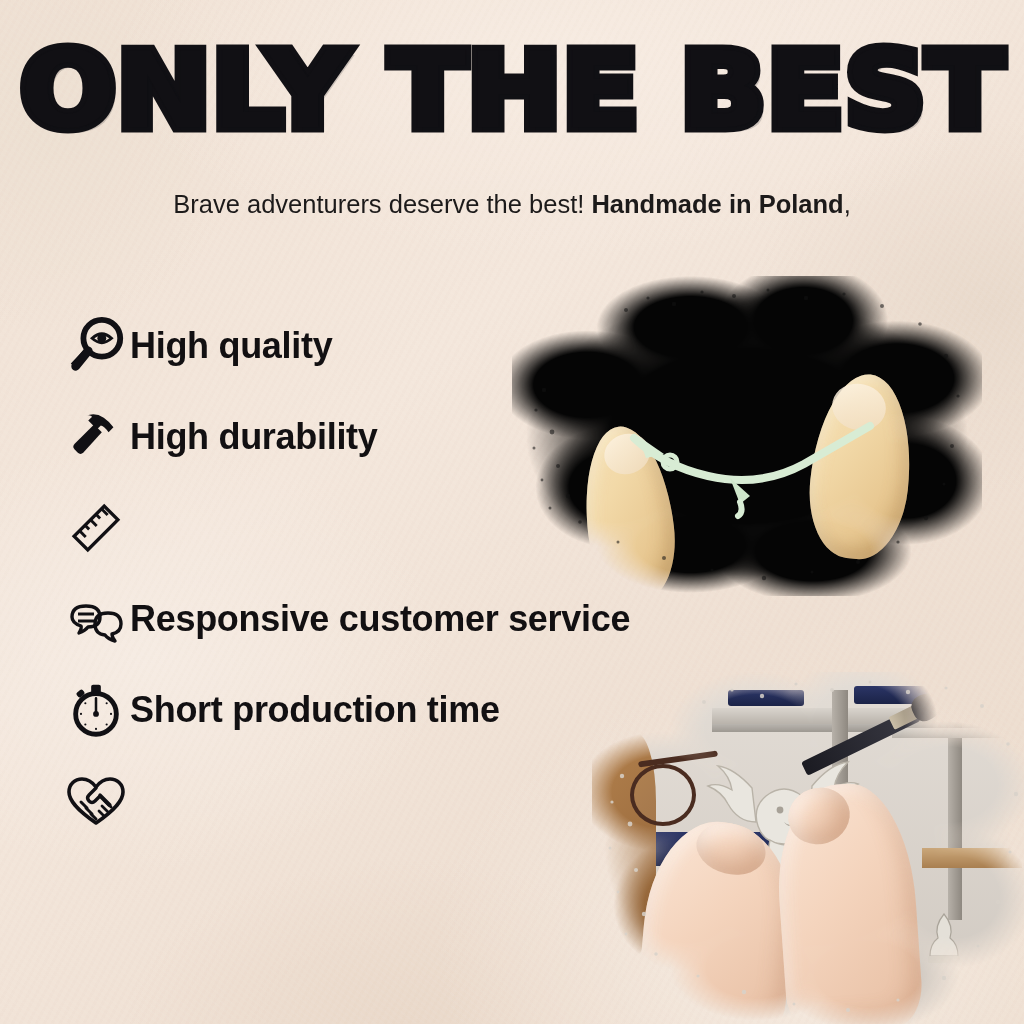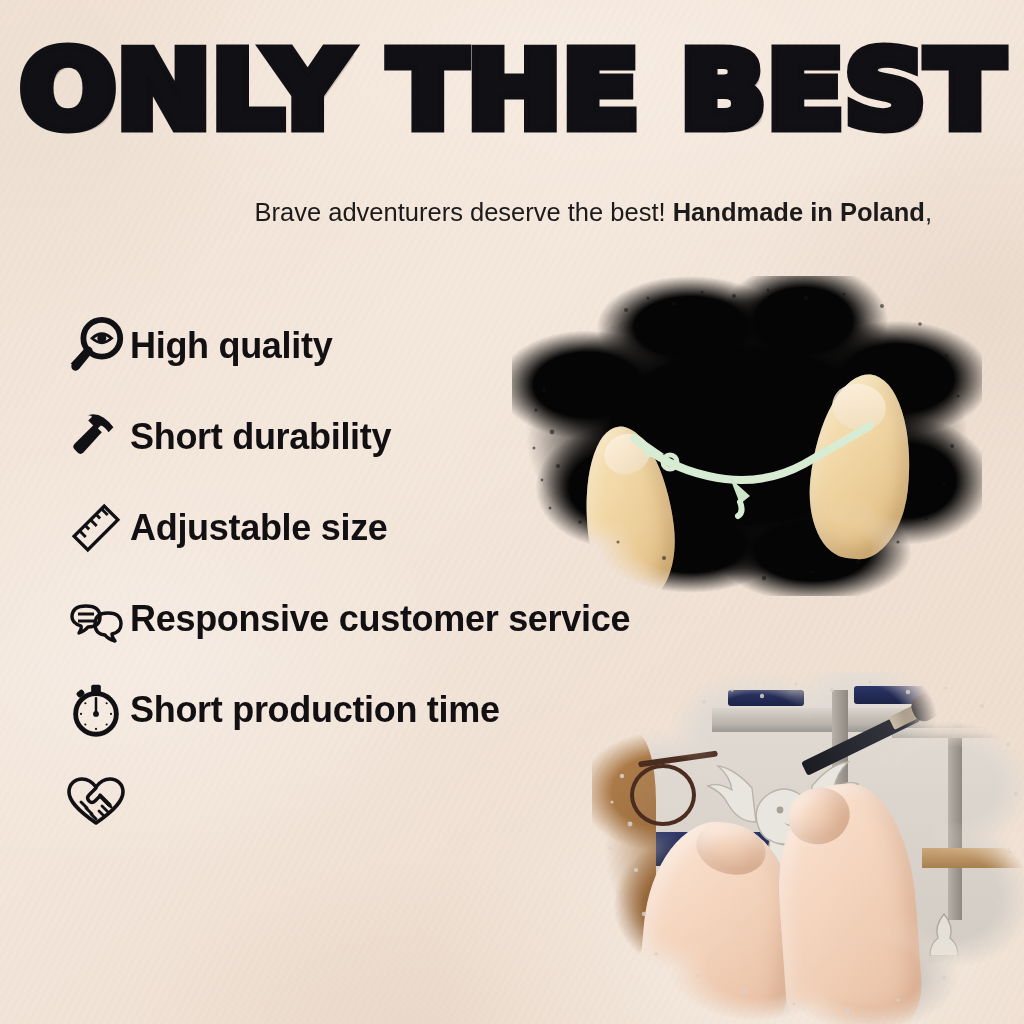--- a/index.html
+++ b/index.html
@@ -56,23 +56,23 @@
       0 0 1px #111014,
       5px 5px 0 rgba(17,16,20,.18);
     transform: scaleX(1.06);
   }
 
   
   .subtitle {
     position: absolute;
     left: 50%;
     transform: translateX(-50%);
-    top: 194px;
+    top: 186px;
     width: 840px;
-    text-align: right;
+    text-align: center;
     font-size: 25.5px;
     line-height: 1.42;
     color: #1c1a1a;
     font-weight: 400;
   }
   .subtitle b { font-weight: 700; }
 
   
   .features {
     position: absolute;
@@ -222,37 +222,36 @@
       <span class="label">High quality</span>
     </div>
 
     <div class="feature">
       <span class="ico">
         <svg width="62" height="62" viewBox="0 0 64 64">
           <path d="M22 10 q9 -4 18 2 q6 4 10 10 l-5 5 q-4 -6 -8 -7 l-4 4 -9 -9 4 -4 q-3 -2 -6 -1 Z" fill="#111014"></path>
           <path d="M30 19 l8 8 -19 21 q-3 3 -6 0 l-3 -3 q-3 -3 0 -6 Z" fill="#111014"></path>
         </svg>
       </span>
-      <span class="label">Short durability</span>
+      <span class="label">High durability</span>
     </div>
 
     <div class="feature">
       <span class="ico">
         <svg width="62" height="62" viewBox="0 0 64 64">
           <g transform="rotate(-45 32 32)">
             <rect x="10" y="22" width="44" height="20" fill="none" stroke="#111014" stroke-width="3.4"></rect>
             <line x1="18" y1="22" x2="18" y2="31" stroke="#111014" stroke-width="3"></line>
             <line x1="26" y1="22" x2="26" y2="28" stroke="#111014" stroke-width="3"></line>
             <line x1="34" y1="22" x2="34" y2="31" stroke="#111014" stroke-width="3"></line>
             <line x1="42" y1="22" x2="42" y2="28" stroke="#111014" stroke-width="3"></line>
             <line x1="50" y1="22" x2="50" y2="31" stroke="#111014" stroke-width="3"></line>
           </g>
         </svg>
       </span>
-      <span class="label">Adjustable size</span>
     </div>
 
     <div class="feature">
       <span class="ico">
         <svg width="64" height="64" viewBox="0 0 64 64">
           <path d="M36 30 q0 10 -12 10 q-3 4 -9 6 q3 -5 2 -7 q-9 -3 -9 -9 q0 -11 14 -11 q14 0 14 11 Z" fill="none" stroke="#111014" stroke-width="3.4" stroke-linejoin="round"></path>
           <line x1="14" y1="27" x2="30" y2="27" stroke="#111014" stroke-width="3"></line>
           <line x1="14" y1="34" x2="30" y2="34" stroke="#111014" stroke-width="3"></line>
           <path d="M31 37 q0 -11 13 -11 q13 0 13 11 q0 8 -9 10 q0 3 3 7 q-7 -2 -10 -6 q-10 -1 -10 -11 Z" fill="none" stroke="#111014" stroke-width="3.4" stroke-linejoin="round"></path>
         </svg>

